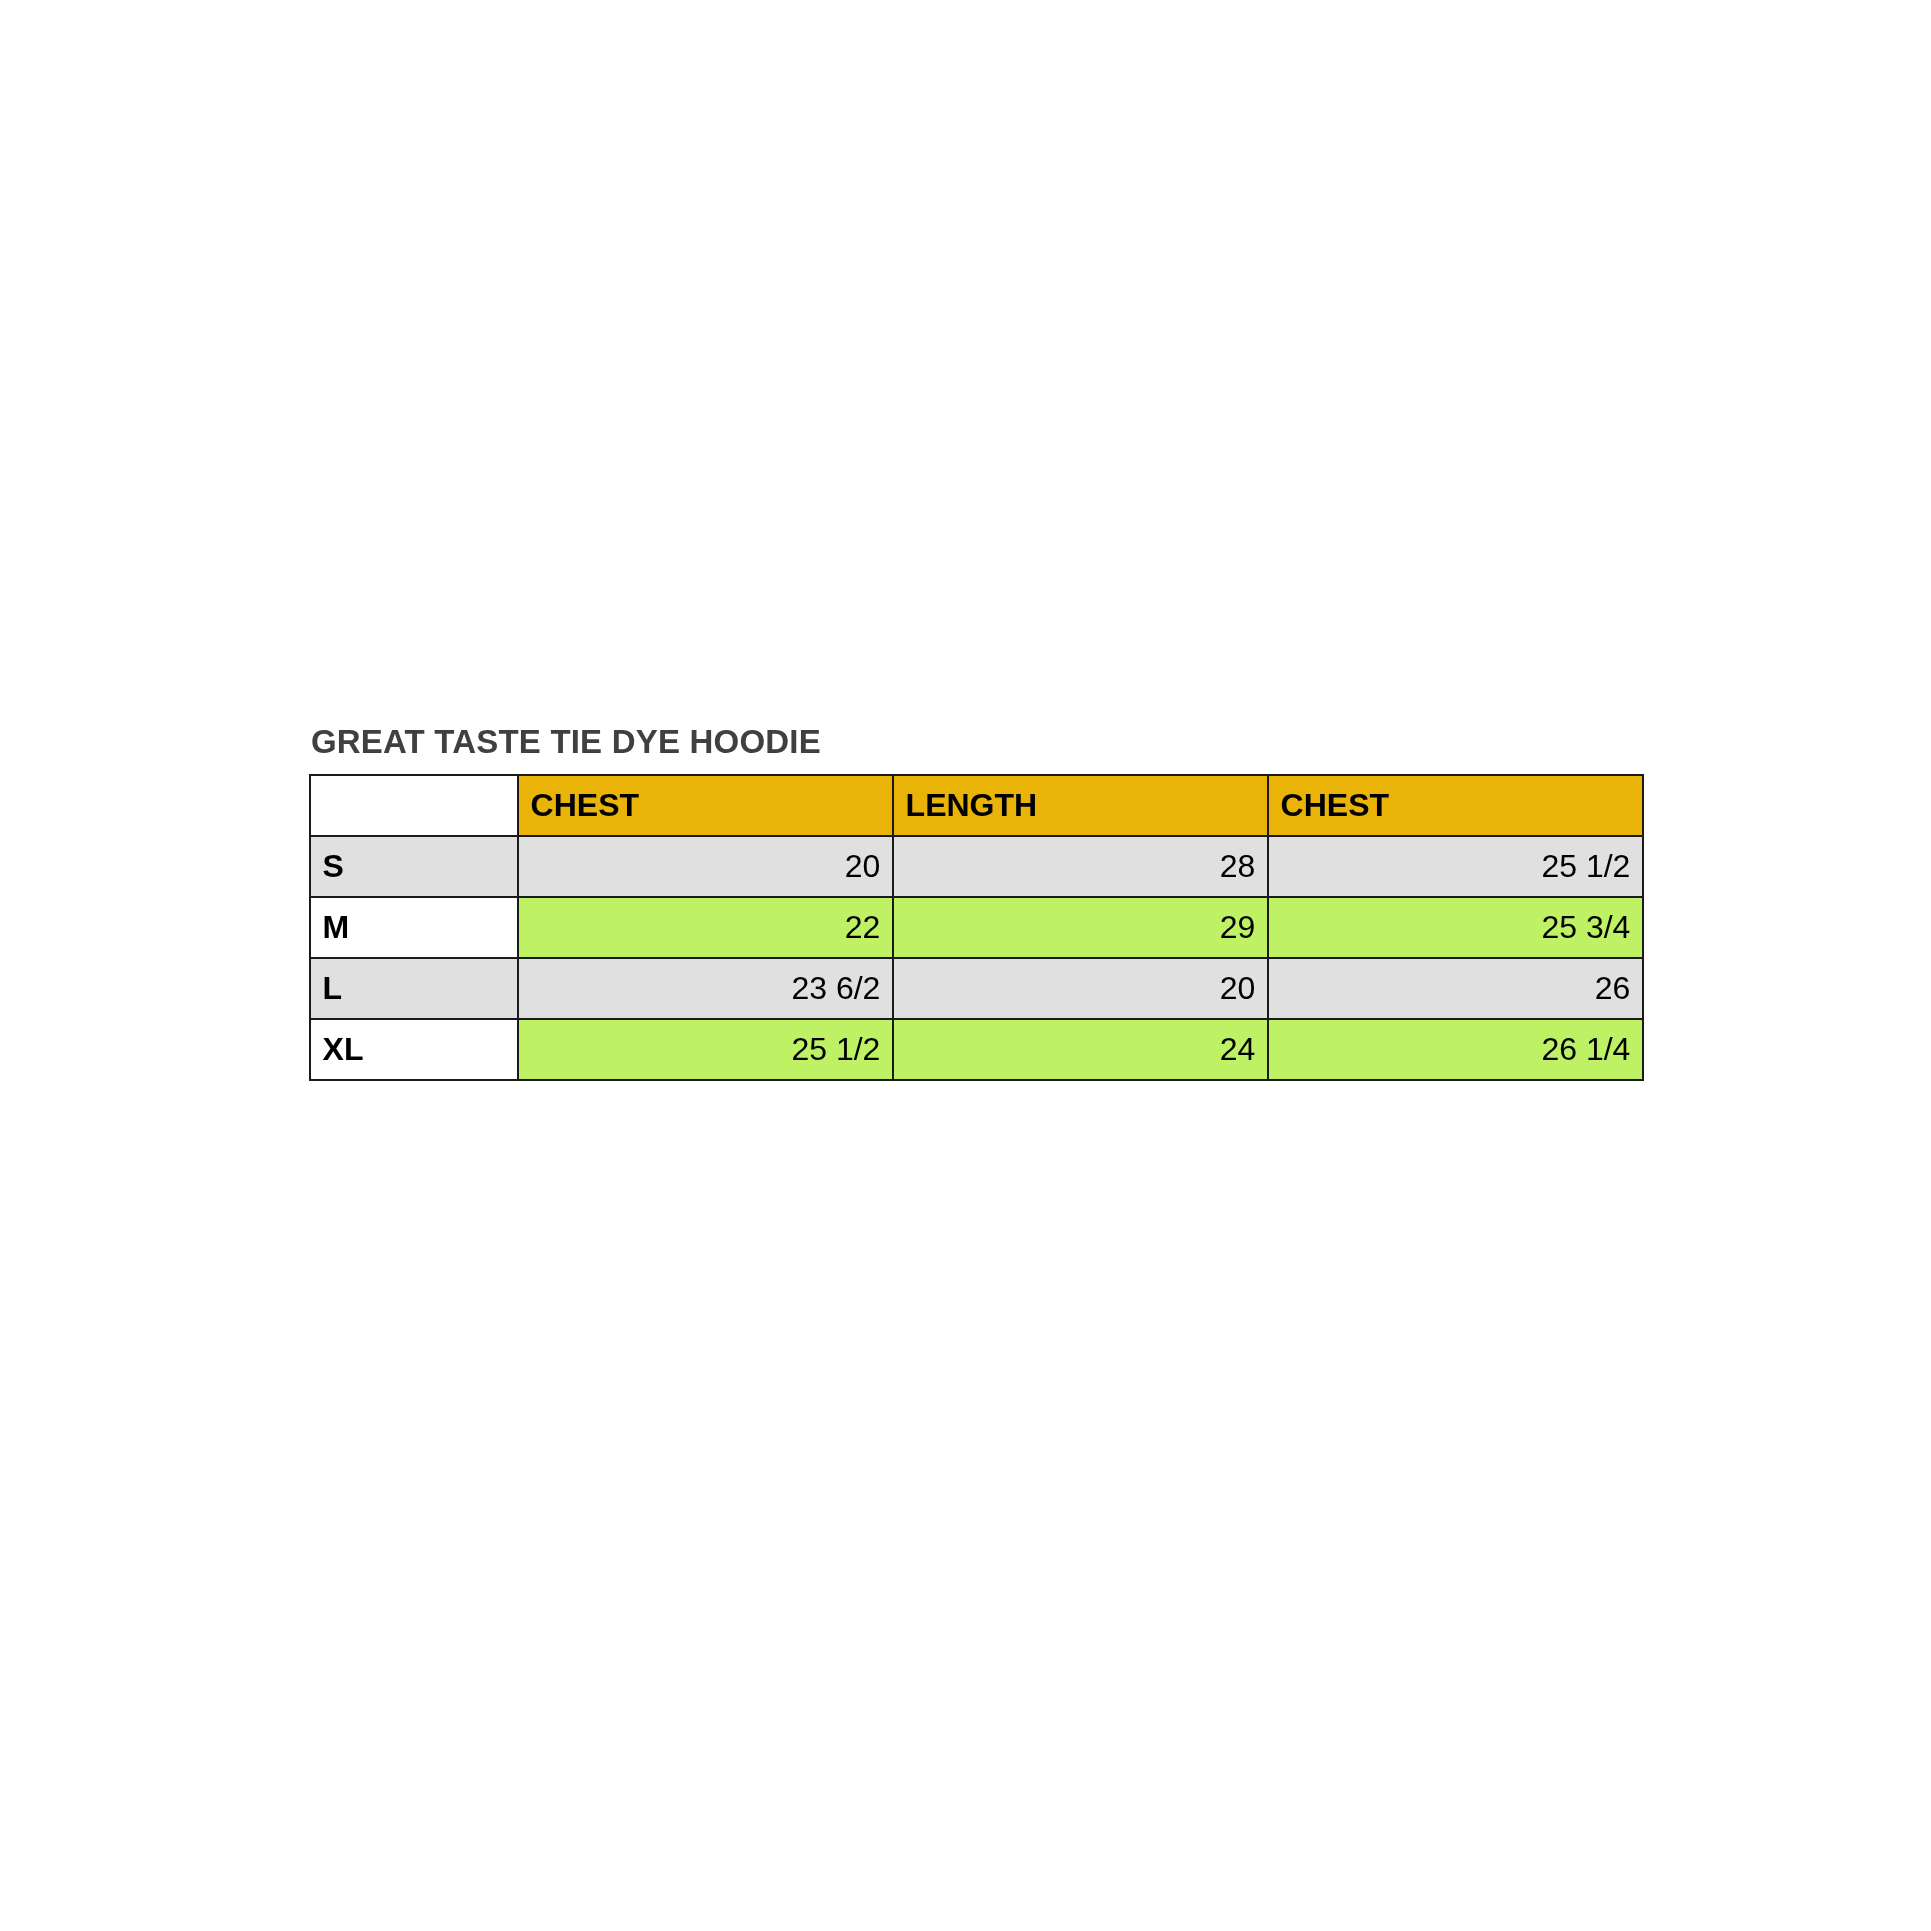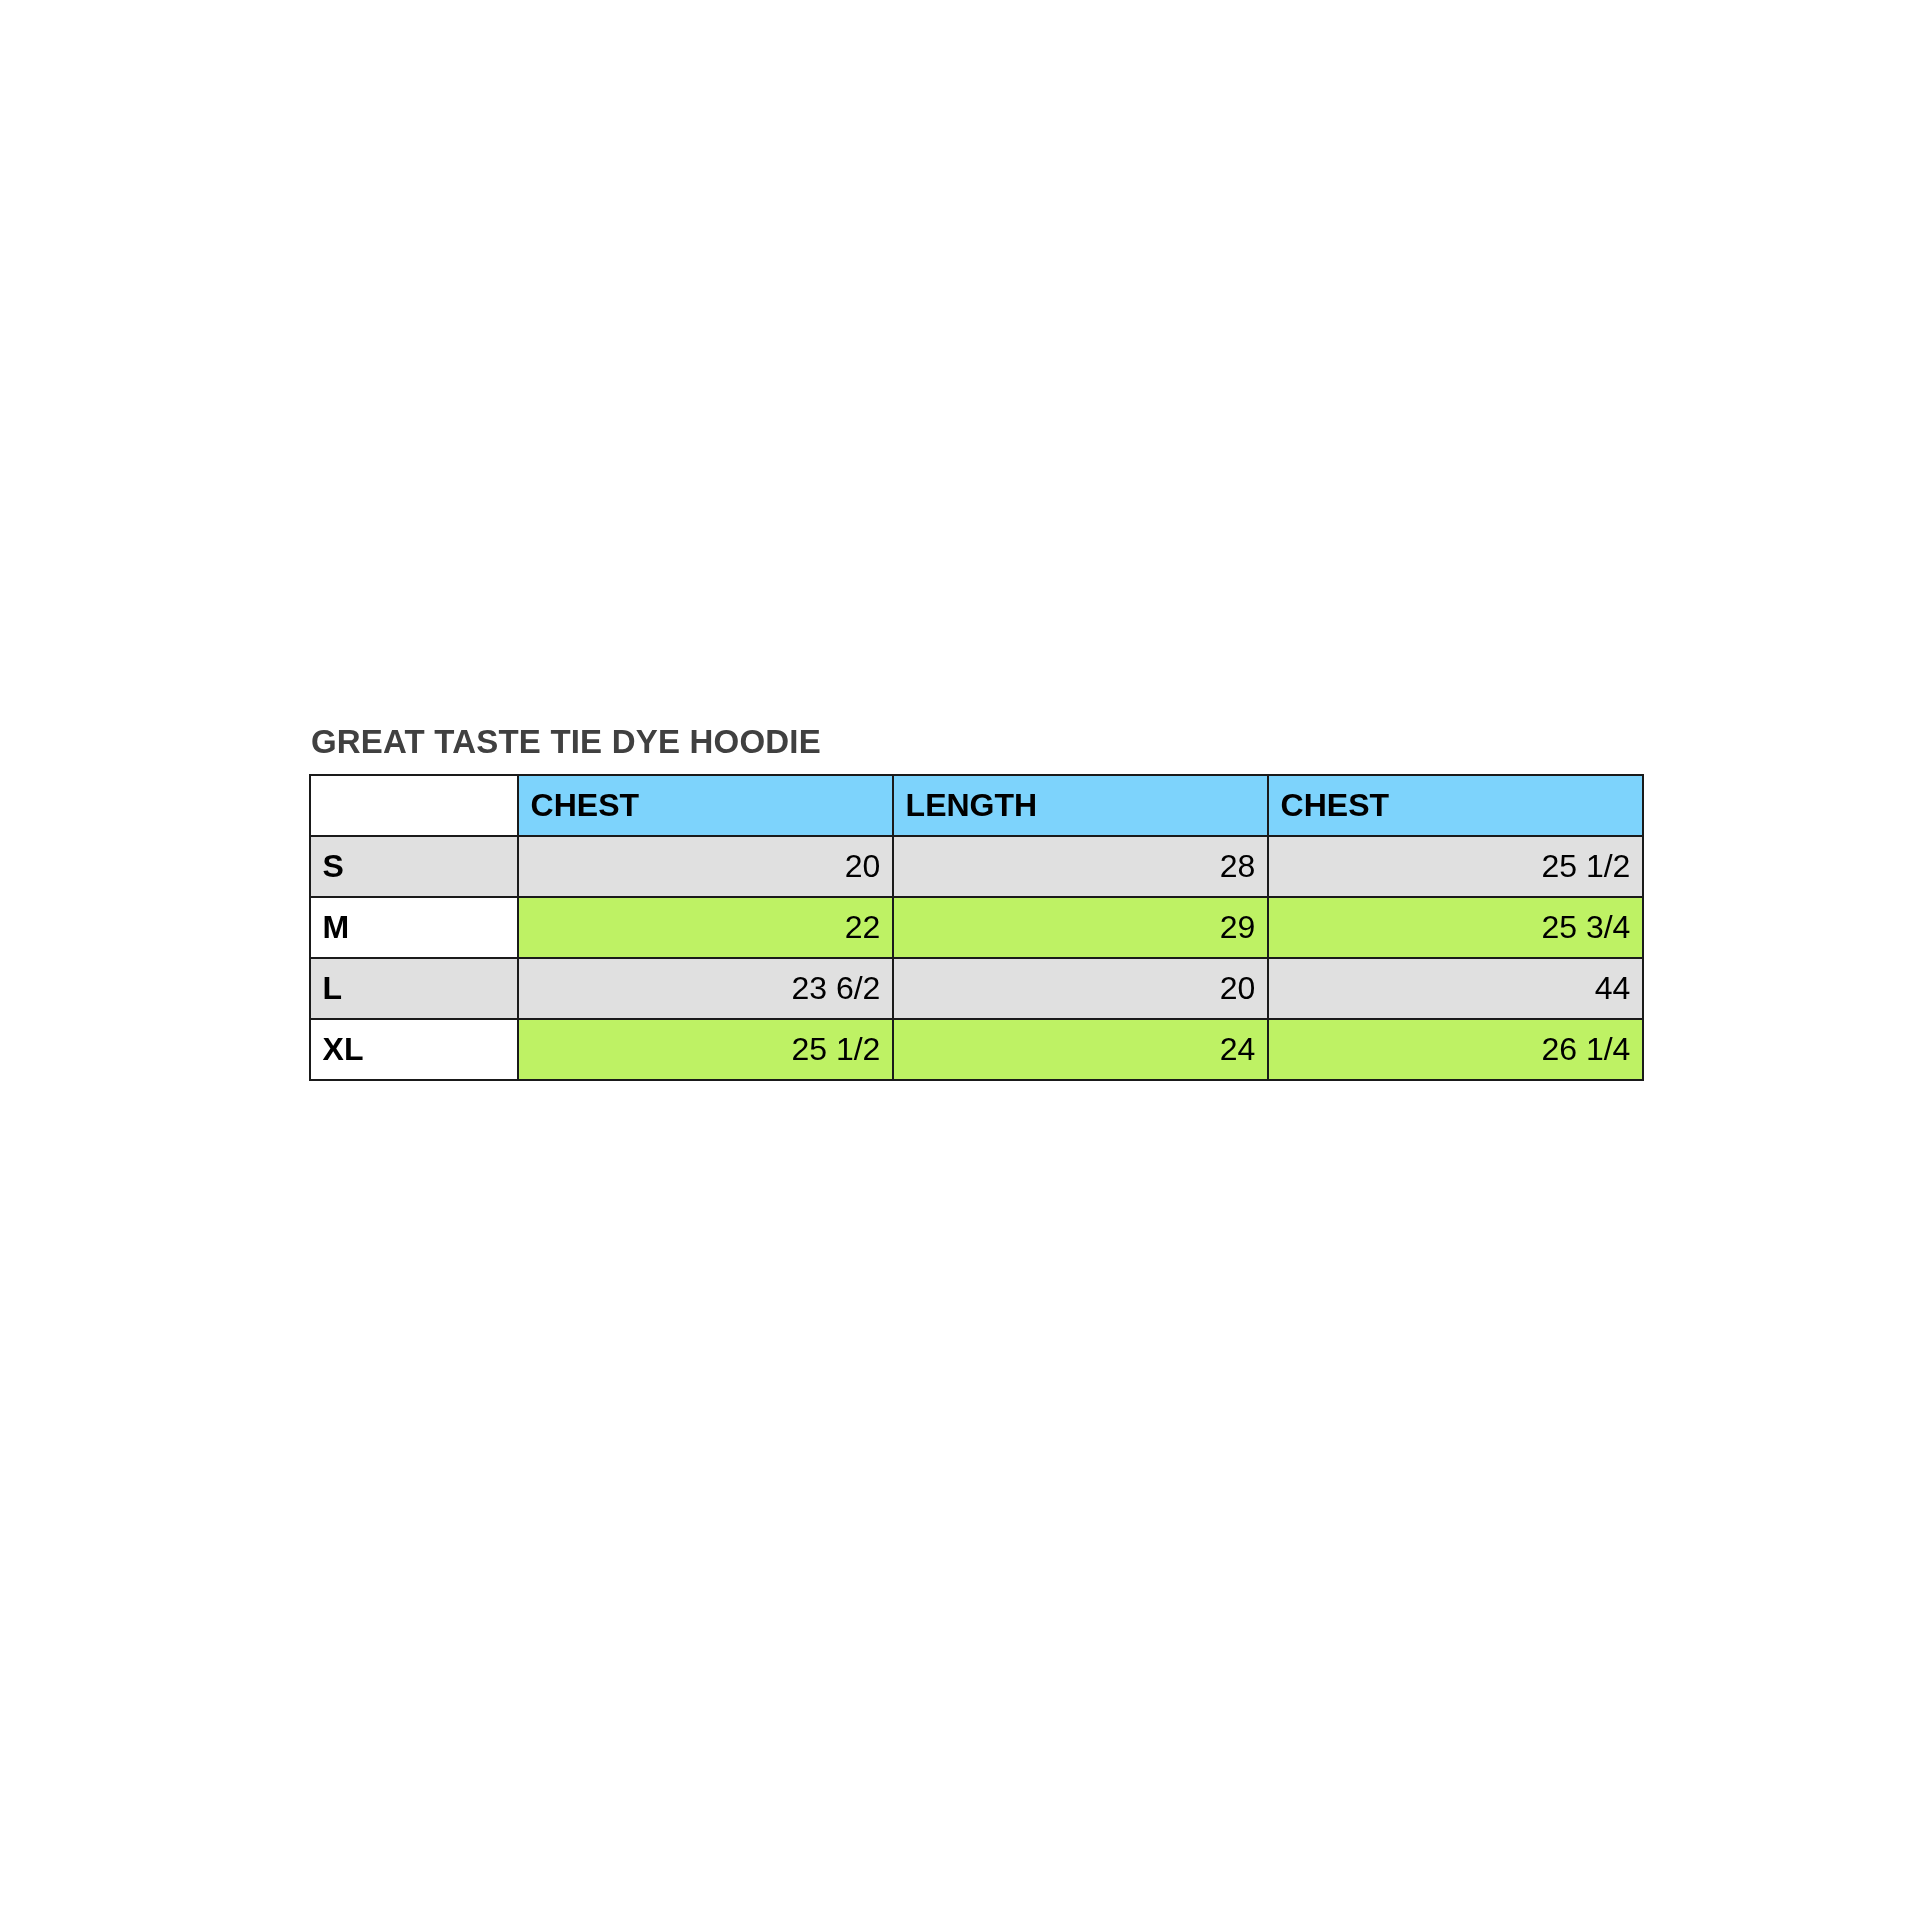--- a/index.html
+++ b/index.html
@@ -42,21 +42,21 @@
     border: 2.9px solid #1a1a1a;
     height: 61px;
     padding: 0 11.6px;
     font-size: 32px;
     line-height: 1.1;
     box-sizing: border-box;
   }
   table.size-table thead th {
     text-align: left;
     font-weight: bold;
-    background: #7dd3fc;
+    background: #eab308;
   }
   table.size-table thead th.blank-head {
     background: #ffffff;
   }
   table.size-table tbody th.size-cell {
     text-align: left;
     font-weight: bold;
     background: #ffffff;
   }
   table.size-table tbody td.meas-cell {
@@ -101,21 +101,21 @@
       <tr>
         <th class="size-cell">M</th>
         <td class="meas-cell">22</td>
         <td class="meas-cell">29</td>
         <td class="meas-cell">25 3/4</td>
       </tr>
       <tr class="shaded">
         <th class="size-cell">L</th>
         <td class="meas-cell">23 6/2</td>
         <td class="meas-cell">20</td>
-        <td class="meas-cell">44</td>
+        <td class="meas-cell">26</td>
       </tr>
       <tr>
         <th class="size-cell">XL</th>
         <td class="meas-cell">25 1/2</td>
         <td class="meas-cell">24</td>
         <td class="meas-cell">26 1/4</td>
       </tr>
     </tbody>
   </table>
 

